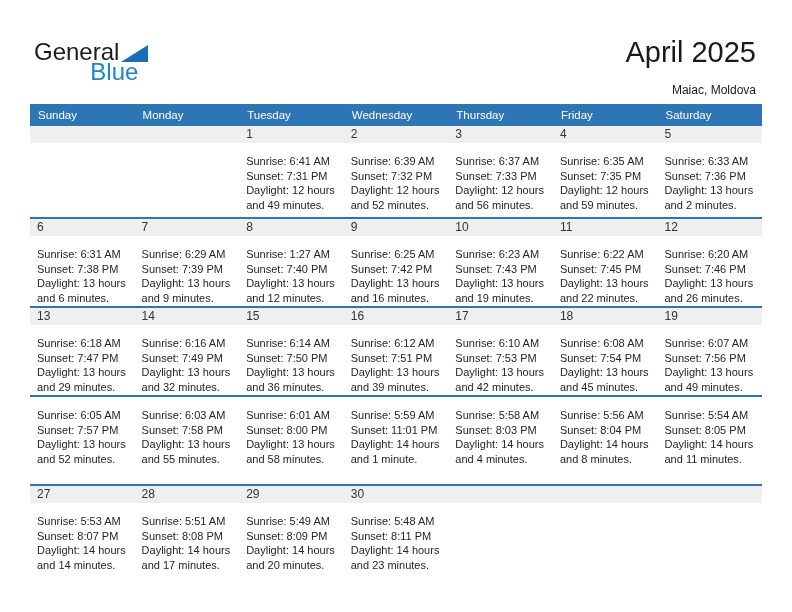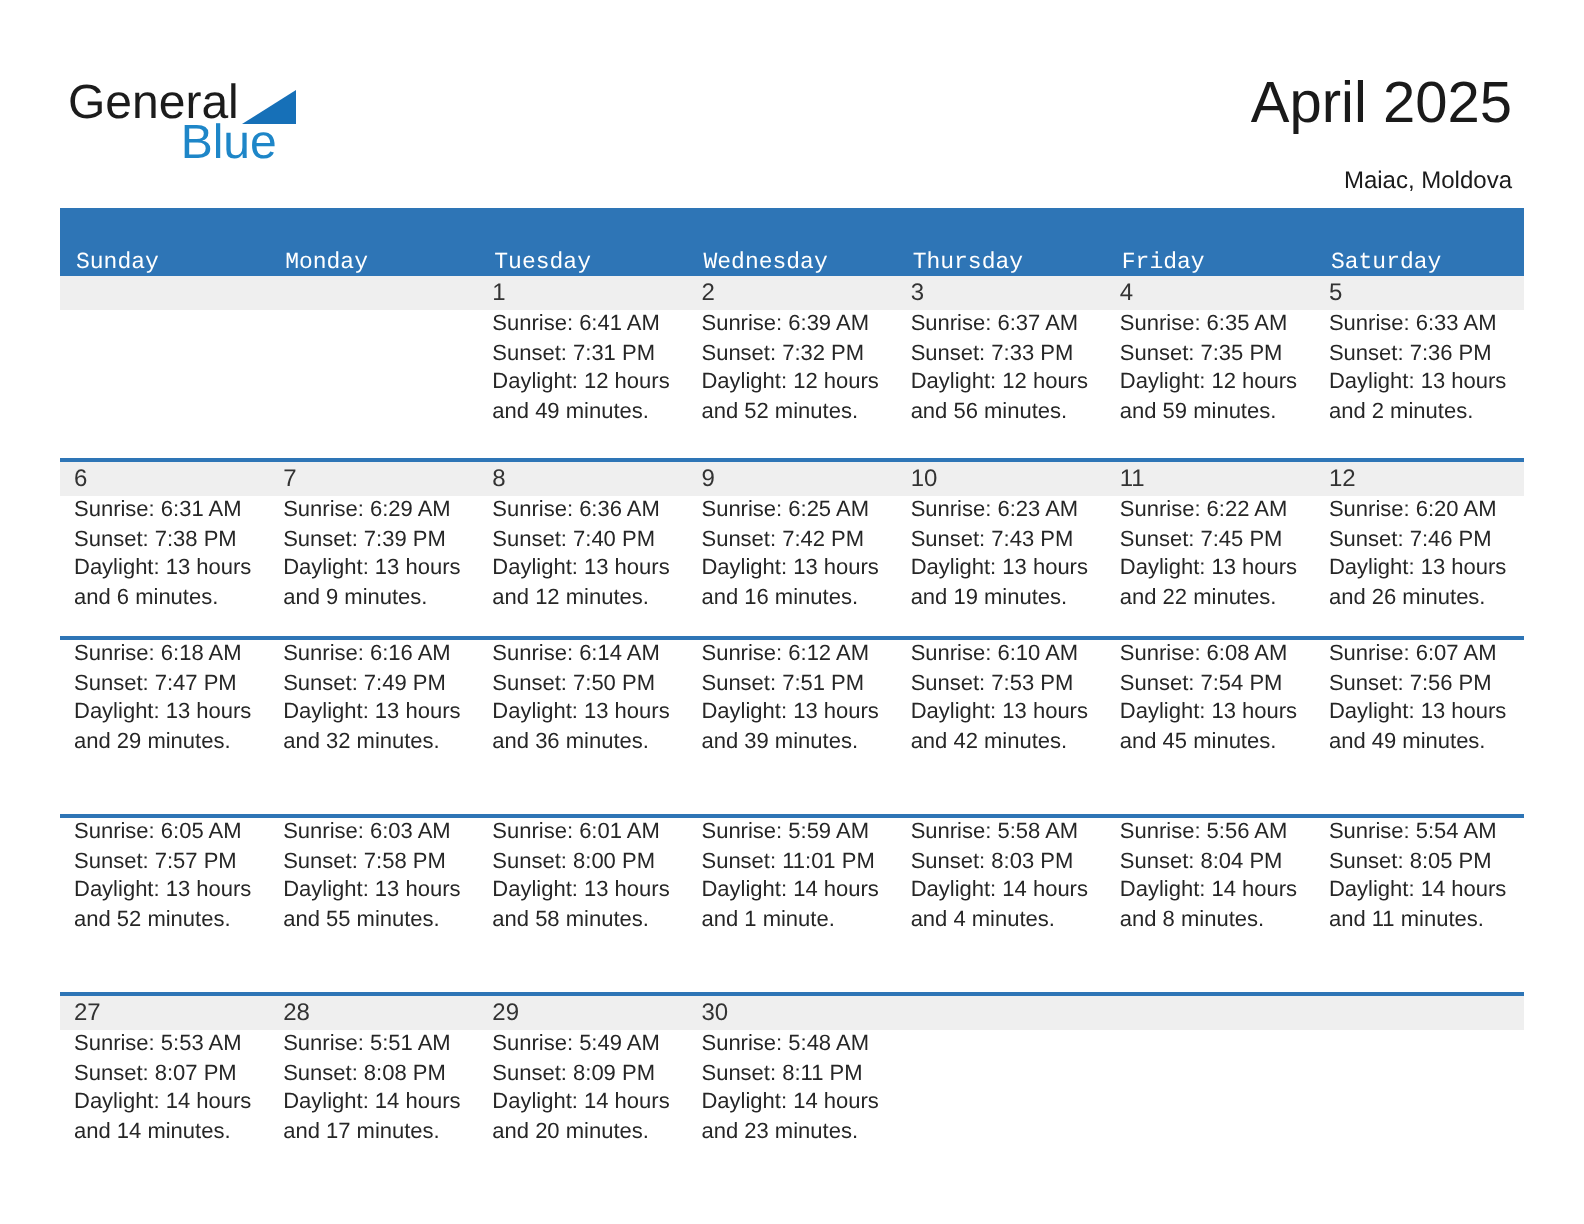--- a/index.html
+++ b/index.html
@@ -15,29 +15,29 @@
   .logo-row1{display:flex;align-items:flex-end;}
   .logo-general{font-size:24px;color:#1c1c1c;letter-spacing:0px;}
   .logo-tri{margin-left:2px;margin-bottom:2px;}
   .logo-blue{font-size:24px;text-align:right;padding-right:10px;margin-top:-4px;color:var(--logo-text-blue,#1e86c8);}
   
   .title-block{position:absolute;right:36px;top:36px;text-align:right;}
   .title{font-size:29px;color:#1a1a1a;}
   .subtitle{font-size:12px;color:#1a1a1a;margin-top:14px;}
   
   .calendar{position:absolute;left:30px;top:104px;width:732px;}
-  .weekday-header{display:flex;background:var(--header-blue,#2e75b6);height:34px;align-items:flex-end;font-family:Liberation Mono, monospace;}
+  .weekday-header{display:flex;background:var(--header-blue,#2e75b6);height:22px;align-items:center;}
   .wd{flex:1 1 0;color:#fff;font-size:11.5px;padding-left:8px;white-space:nowrap;overflow:hidden;}
   .week{box-sizing:border-box;height:89px;}
   .week.bordered{border-top:2px solid var(--line-blue,#2e75b6);}
   .week:first-of-type{height:91px;}
   .nums{display:flex;background:var(--strip-gray,#efefef);height:17px;}
   .num{flex:1 1 0;font-size:12px;color:#333;padding-left:7px;line-height:17px;}
   .bodies{display:flex;}
-  .cellbody{flex:1 1 0;padding:0 6px 0 7px;overflow:hidden;}
+  .cellbody{flex:1 1 0;padding:11px 6px 0 7px;overflow:hidden;}
   .line{font-size:11px;line-height:14.6px;color:#262626;white-space:nowrap;}
 </style>
 </head>
 <body>
 
 <div class="page">
 
   <div class="logo">
     <div class="logo-row1">
       <span class="logo-general">General</span>
@@ -126,21 +126,21 @@
               <div class="line">Daylight: 13 hours</div>
               <div class="line">and 6 minutes.</div>
             </div>
             <div class="cellbody">
               <div class="line">Sunrise: 6:29 AM</div>
               <div class="line">Sunset: 7:39 PM</div>
               <div class="line">Daylight: 13 hours</div>
               <div class="line">and 9 minutes.</div>
             </div>
             <div class="cellbody">
-              <div class="line">Sunrise: 6:36 AM</div>
+              <div class="line">Sunrise: 1:27 AM</div>
               <div class="line">Sunset: 7:40 PM</div>
               <div class="line">Daylight: 13 hours</div>
               <div class="line">and 12 minutes.</div>
             </div>
             <div class="cellbody">
               <div class="line">Sunrise: 6:25 AM</div>
               <div class="line">Sunset: 7:42 PM</div>
               <div class="line">Daylight: 13 hours</div>
               <div class="line">and 16 minutes.</div>
             </div>
@@ -158,20 +158,29 @@
             </div>
             <div class="cellbody">
               <div class="line">Sunrise: 6:20 AM</div>
               <div class="line">Sunset: 7:46 PM</div>
               <div class="line">Daylight: 13 hours</div>
               <div class="line">and 26 minutes.</div>
             </div>
           </div>
         </div>
         <div class="week bordered">
+          <div class="nums">
+            <div class="num">13</div>
+            <div class="num">14</div>
+            <div class="num">15</div>
+            <div class="num">16</div>
+            <div class="num">17</div>
+            <div class="num">18</div>
+            <div class="num">19</div>
+          </div>
           <div class="bodies">
             <div class="cellbody">
               <div class="line">Sunrise: 6:18 AM</div>
               <div class="line">Sunset: 7:47 PM</div>
               <div class="line">Daylight: 13 hours</div>
               <div class="line">and 29 minutes.</div>
             </div>
             <div class="cellbody">
               <div class="line">Sunrise: 6:16 AM</div>
               <div class="line">Sunset: 7:49 PM</div>

